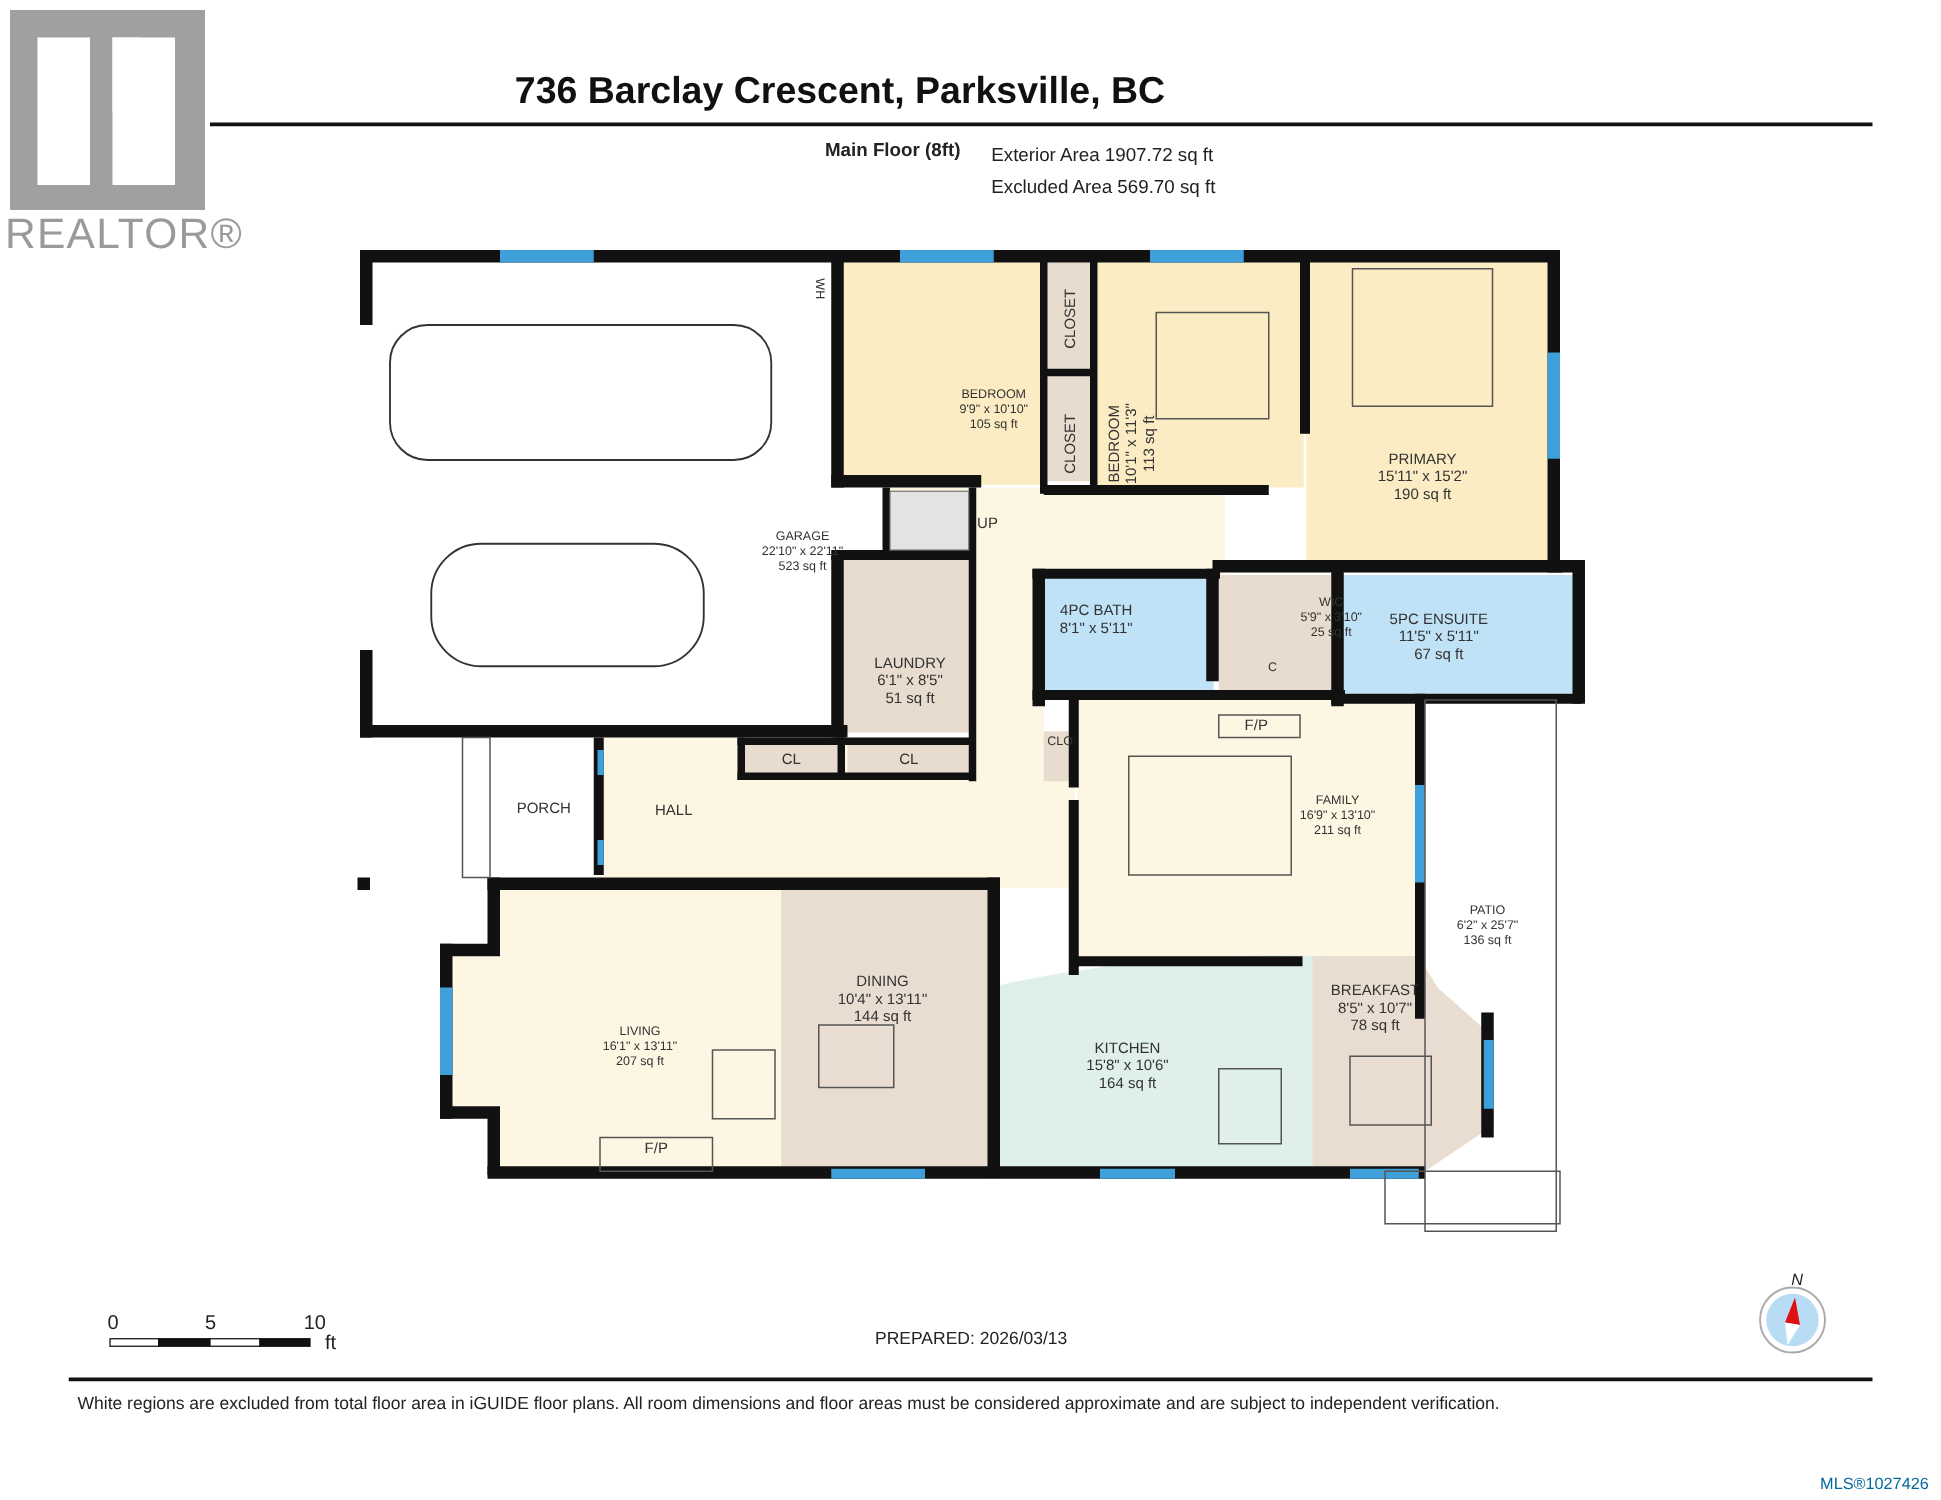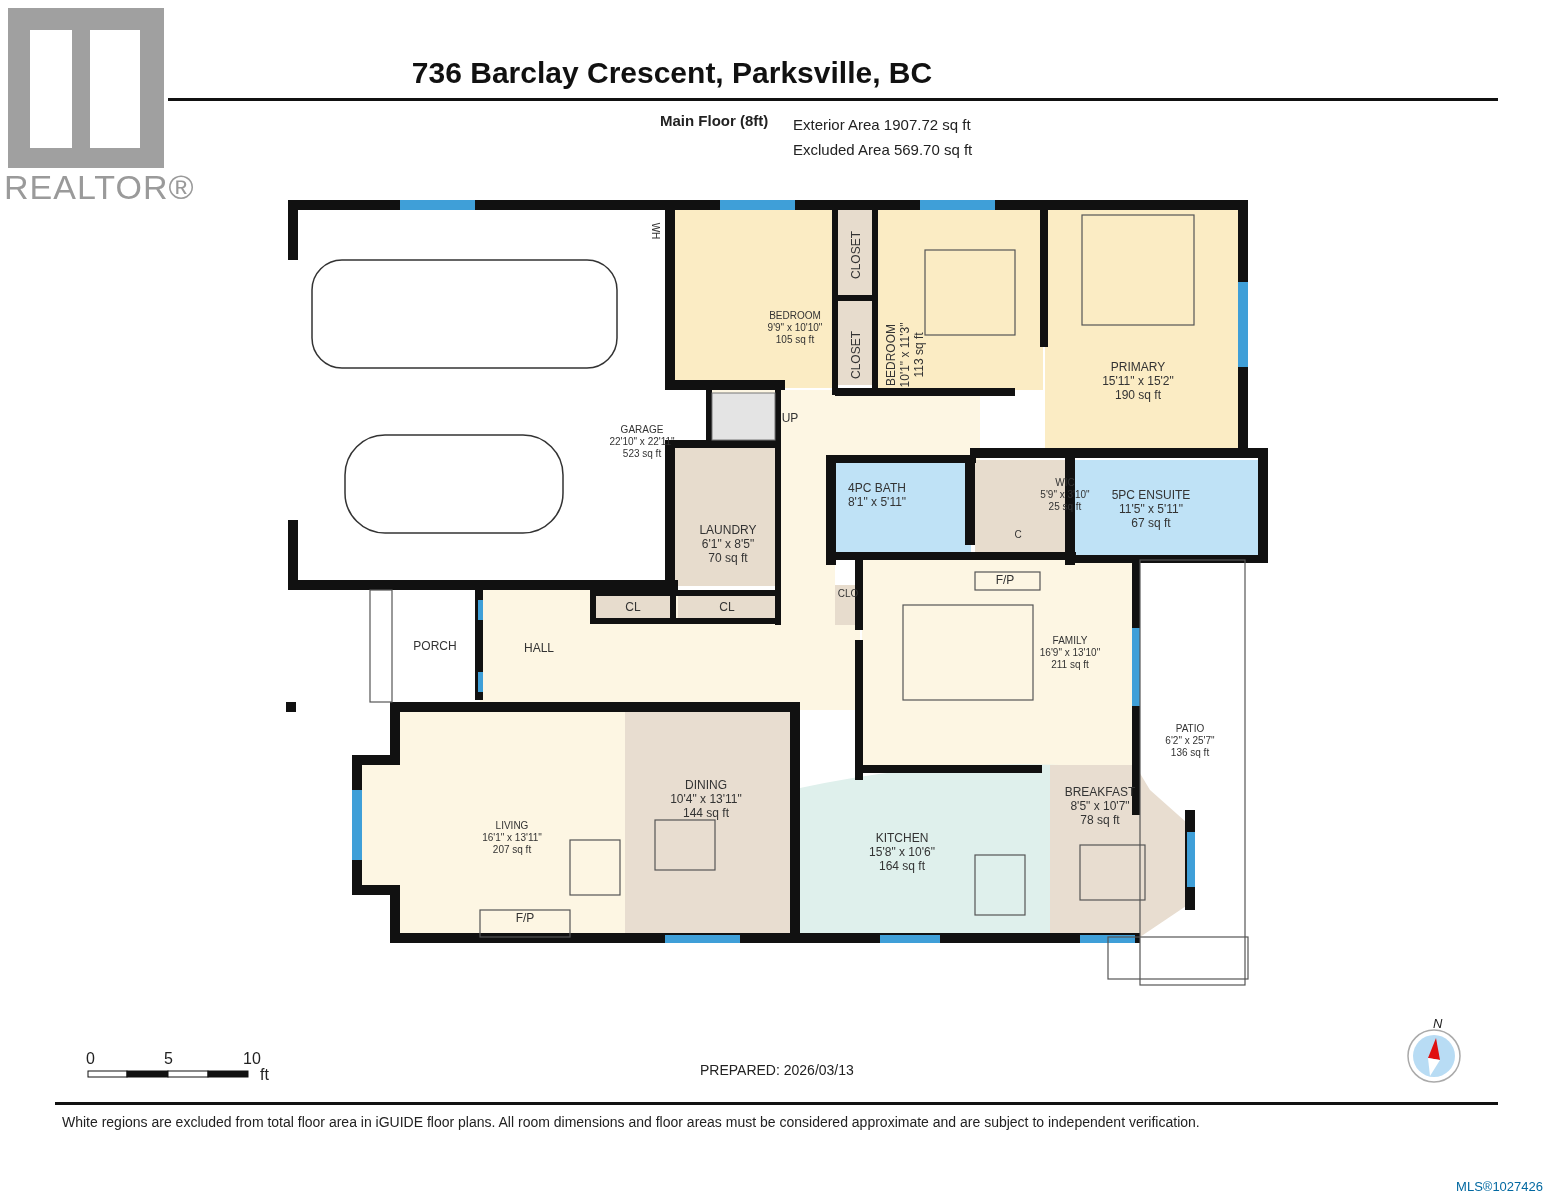--- a/index.html
+++ b/index.html
@@ -204,21 +204,21 @@
     <span class="name">25 sq ft</span>
 </div>
 <div class="room-label big" style="left:1151px;top:495px;margin-top:14px;">
   <span class="name">5PC ENSUITE</span>
     <span class="name">11'5" x 5'11"</span>
     <span class="name">67 sq ft</span>
 </div>
 <div class="room-label big" style="left:728px;top:544px;">
   <span class="name">LAUNDRY</span>
     <span class="name">6'1" x 8'5"</span>
-    <span class="name">70 sq ft</span>
+    <span class="name">51 sq ft</span>
 </div>
 <div class="room-label" style="left:1070px;top:653px;">
   <span class="name">FAMILY</span>
     <span class="name">16'9" x 13'10"</span>
     <span class="name">211 sq ft</span>
 </div>
 <div class="room-label" style="left:1190px;top:741px;">
   <span class="name">PATIO</span>
     <span class="name">6'2" x 25'7"</span>
     <span class="name">136 sq ft</span>

